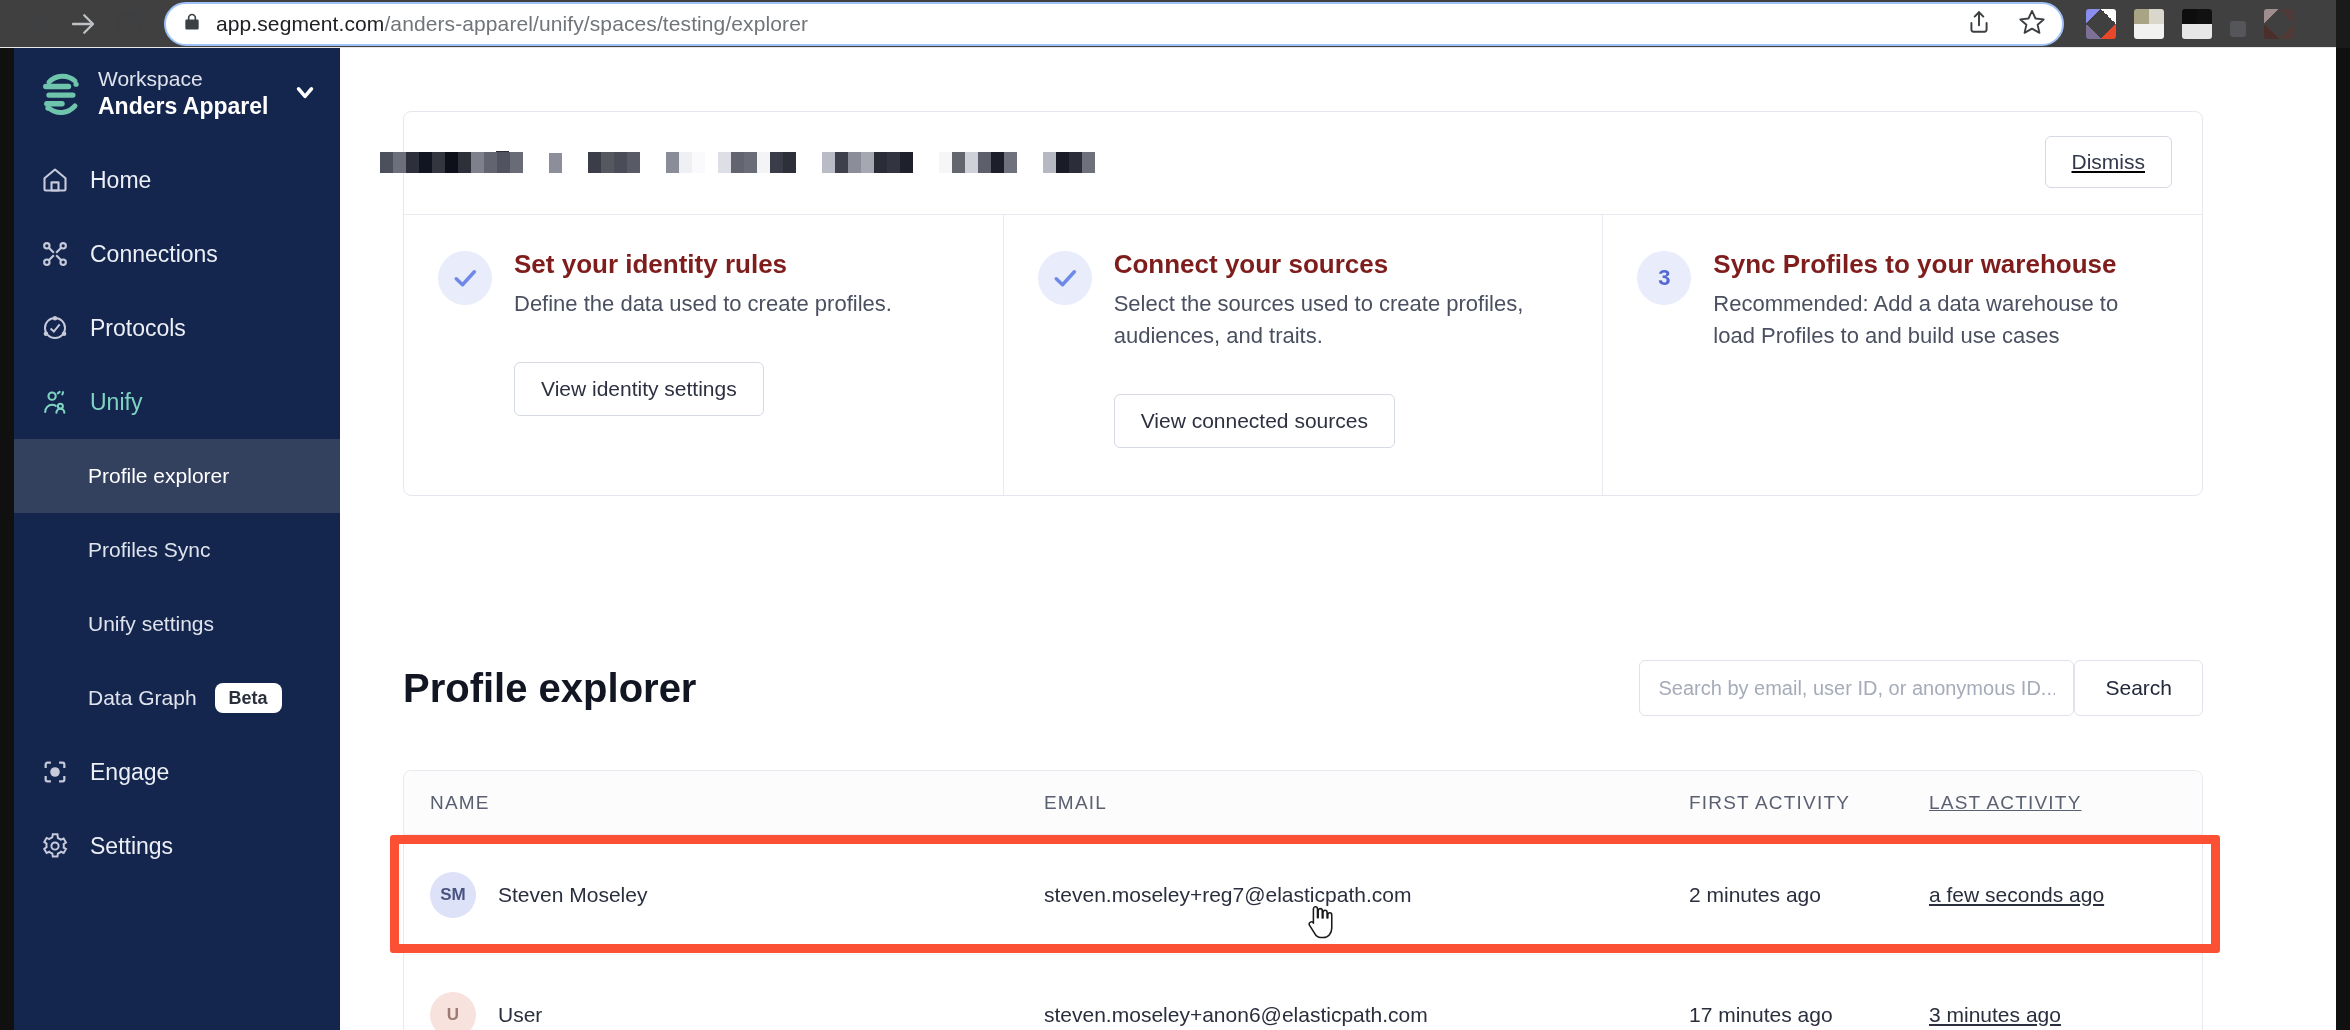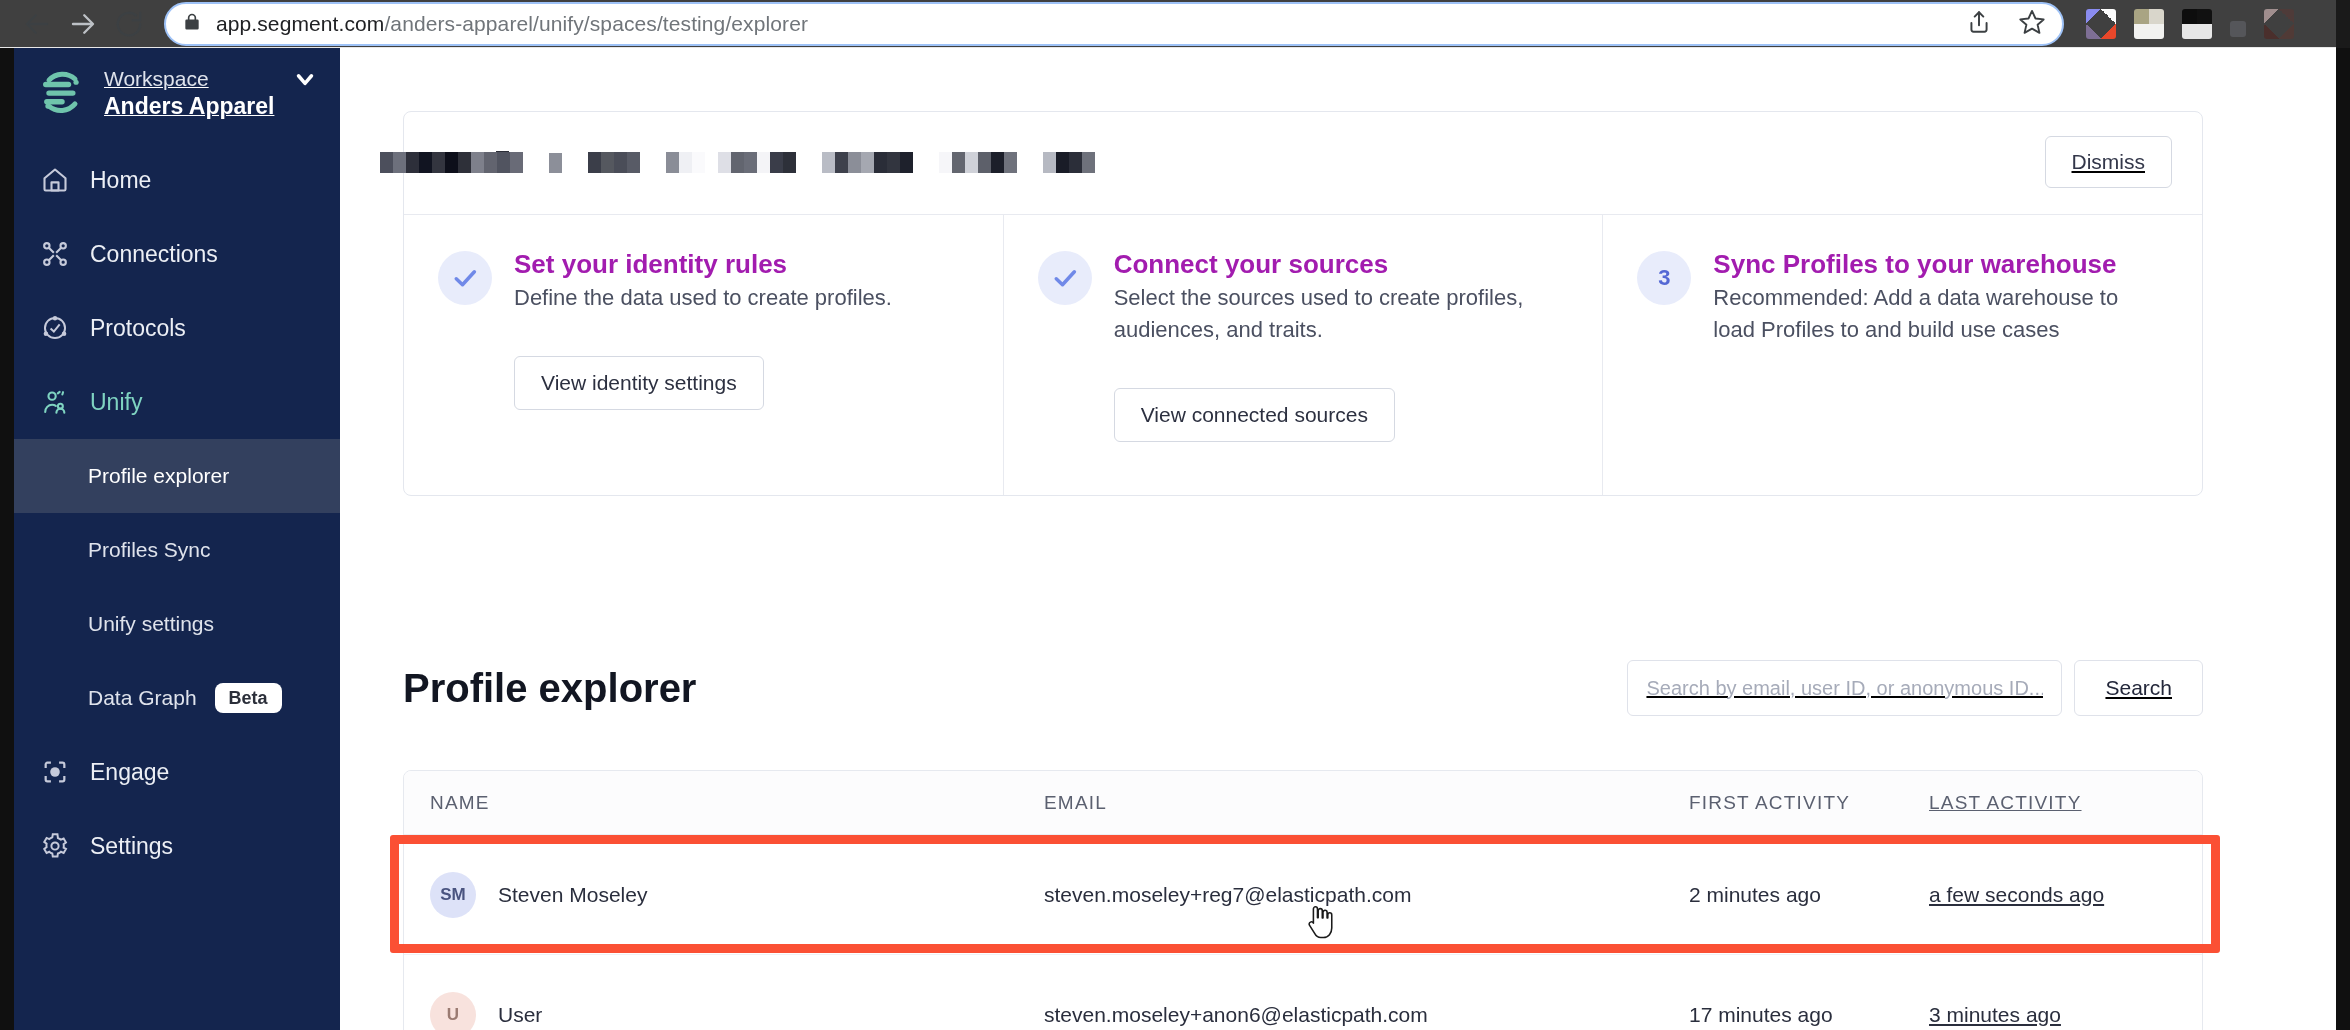--- a/index.html
+++ b/index.html
@@ -80,24 +80,23 @@
   .dark-gutter-right { position:absolute; right:0; top:0; width:14px; height:982px; background:#101010; z-index: 6;}
 
   
   .sidebar {
     position: absolute; left: 14px; top: 0;
     width: 326px; height: 982px;
     background: #14254e;
     color: #fff;
   }
   .workspace {
-    display: flex; align-items: flex-start;
+    display: flex; align-items: center;
     padding: 18px 16px 22px 22px;
-    gap: 16px;
-    text-decoration: underline;
+    gap: 10px;
   }
   .seg-logo { width: 52px; height: 52px; flex: 0 0 auto; }
   .ws-text { line-height: 1.25; }
   .ws-label { font-size: 21px; color: #dfe3ec; font-weight: 400; }
   .ws-name { font-size: 23px; color: #ffffff; font-weight: 700; }
   .ws-caret { margin-left: auto; color: #fff; padding-right: 6px;}
 
   .nav-item {
     display: flex; align-items: center;
     gap: 20px;
@@ -177,21 +176,21 @@
   }
   .step:last-child { border-right: none; }
   .step-badge {
     width: 54px; height: 54px; border-radius: 50%;
     background: #e8ecfb;
     display: flex; align-items: center; justify-content: center;
     flex: 0 0 auto; margin-top: 2px;
     color: #5468d4; font-size: 22px; font-weight: 600;
   }
   .step-body { flex: 1 1 auto; }
-  .step-title { font-size: 26px; font-weight: 700; color: #a21caf; margin-bottom: 2px; }
+  .step-title { font-size: 26px; font-weight: 700; color: #7f1d1d; margin-bottom: 8px; }
   .step-desc { font-size: 22px; color: #4b5061; line-height: 1.45; max-width: 560px; }
   .step-btn {
     margin-top: 42px;
     display: inline-block;
     border: 1px solid #d5d9e2;
     background: #fff;
     border-radius: 6px;
     padding: 14px 26px;
     font-size: 21px;
     color: #2c3040;
@@ -202,21 +201,21 @@
     background: #2b5ef0; border-color: #2b5ef0; color: #ffffff; font-weight: 700;
   }
 
   
   .explorer-head {
     position: absolute; left: 63px; top: 612px;
     width: 1800px;
     display: flex; align-items: center;
   }
   .explorer-title { font-size: 40px; font-weight: 700; color: #121622; }
-  .search-wrap { margin-left: auto; display: flex; align-items: flex-end; gap: 12px; text-decoration: underline; }
+  .search-wrap { margin-left: auto; display: flex; align-items: flex-end; gap: 0; }
   .search-input {
     width: 435px; height: 56px;
     border: 1px solid #dfe2ea;
     border-radius: 6px;
     padding: 0 18px;
     font-size: 20px;
     color: #33374a;
     background: #fff;
     font-family: "Liberation Sans", sans-serif;
     outline: none;

